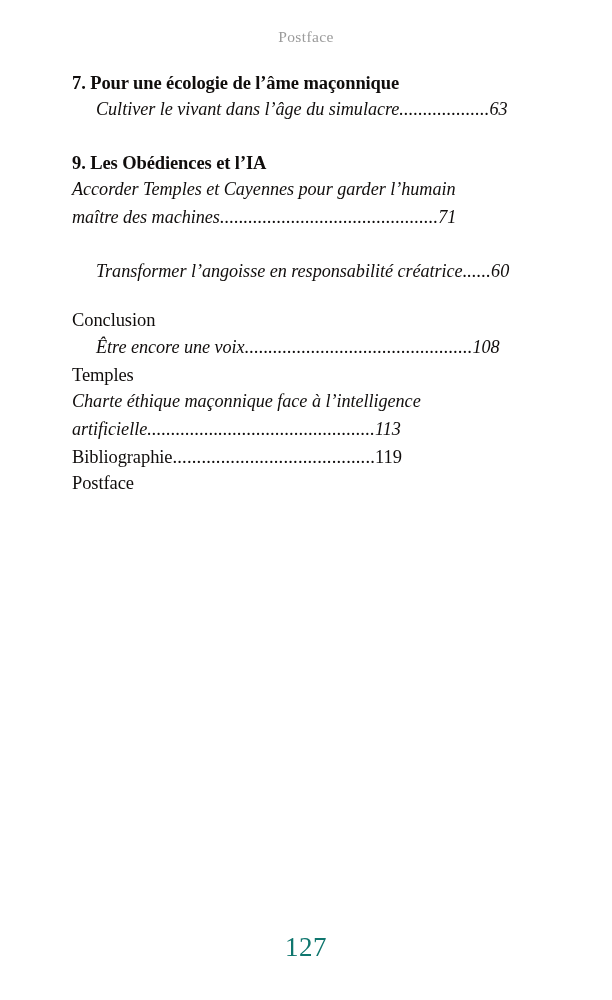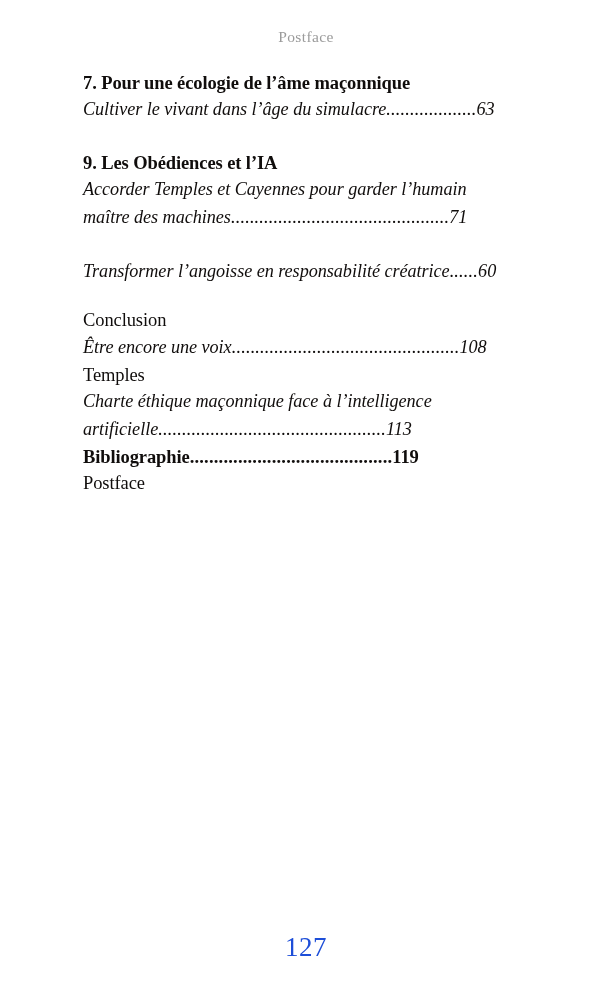--- a/index.html
+++ b/index.html
@@ -33,21 +33,21 @@
     text-align: center;
     font-size: 15.5px;
     color: #9b9b9b;
     letter-spacing: 0.4px;
     font-family: "Liberation Serif", "DejaVu Serif", serif;
   }
 
   
   .toc {
     position: absolute;
-    left: 83px;
+    left: 72px;
     top: 70px;
     width: 462px;
   }
 
   .toc-group {
     margin-bottom: 0;
   }
 
   .gap-large { height: 26px; }
   .gap-medium { height: 22px; }
@@ -63,33 +63,34 @@
   .subtitle {
     font-style: italic;
     font-size: 18.2px;
     line-height: 1.52;
     text-align: justify;
     letter-spacing: -0.05px;
   }
   .subtitle.single {
     text-align: left;
     white-space: nowrap;
+    margin-left: 24px;
   }
   
   .subtitle .lastline {
     display: block;
     white-space: nowrap;
   }
 
   .leaders {
     letter-spacing: 0.2px;
   }
 
   .bold-entry {
-    font-weight: bold;
+    font-weight: normal;
     font-size: 18.5px;
     line-height: 1.42;
     white-space: nowrap;
     letter-spacing: -0.1px;
   }
 
   .plain-heading {
     font-weight: normal;
     font-size: 18.5px;
     line-height: 1.45;
@@ -98,21 +99,21 @@
   }
 
   
   .folio {
     position: absolute;
     left: 0;
     top: 932px;
     width: 612px;
     text-align: center;
     font-size: 27px;
-    color: #1d4ed8;
+    color: #0f766e;
     letter-spacing: 0.5px;
   }
 </style>
 </head>
 <body>
 
 <div class="page">
 
   <div class="running-header">Postface</div>
 

